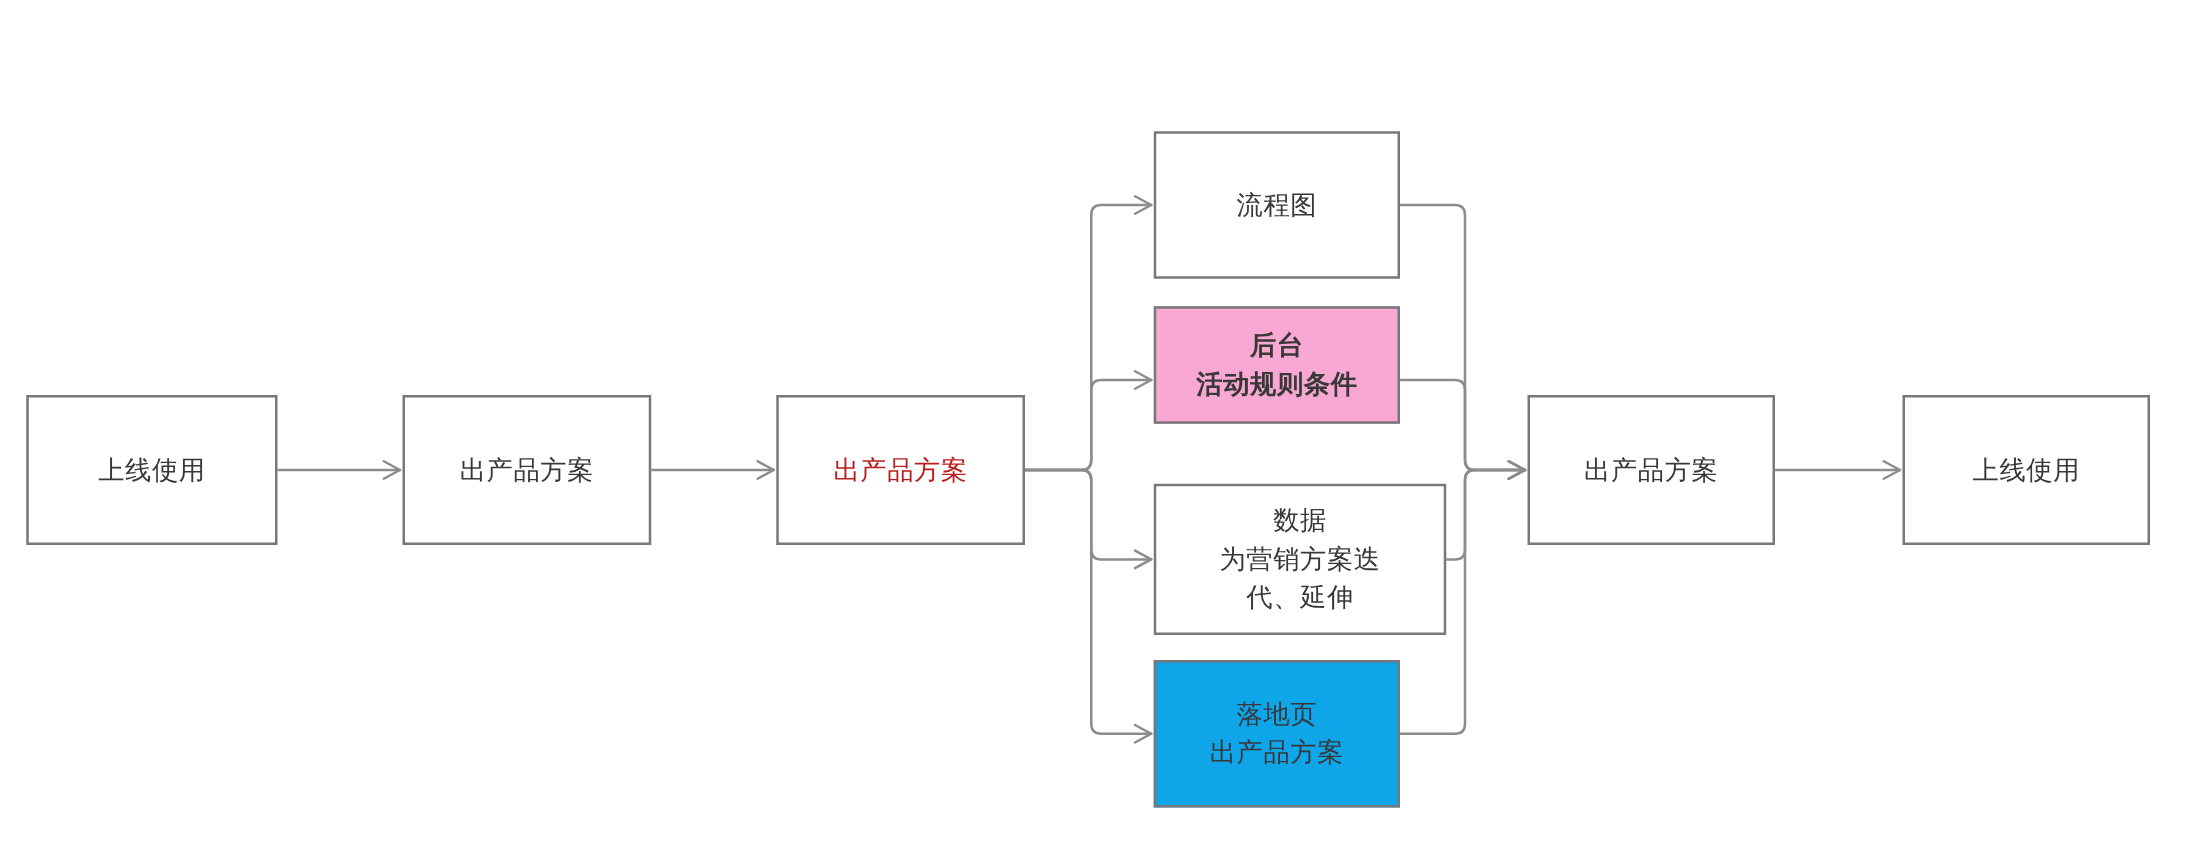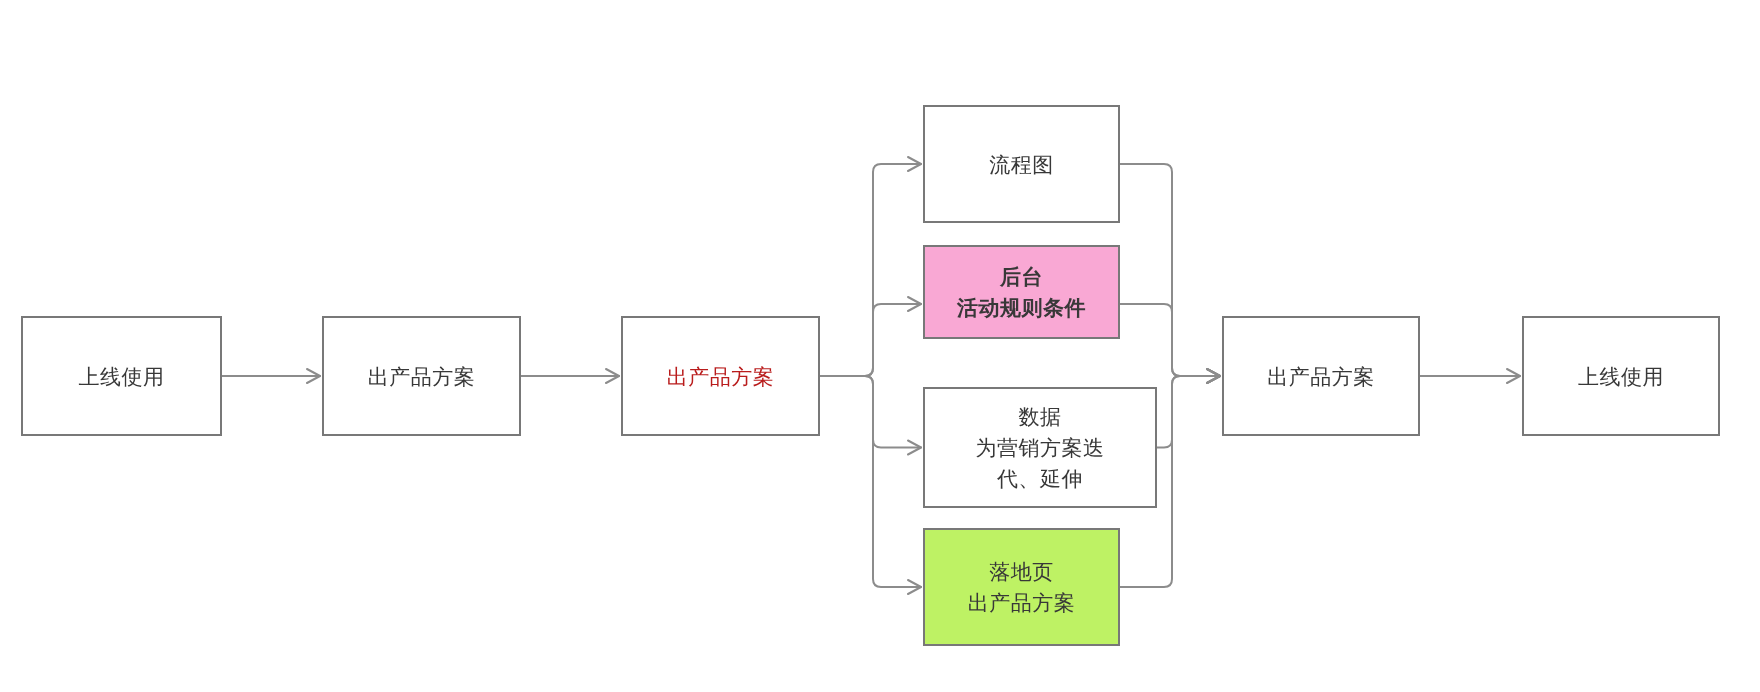--- a/index.html
+++ b/index.html
@@ -89,21 +89,21 @@
       </div>
       <div class="node" style="left: 923px; top: 245px; width: 197px; height: 94px; border-color: rgb(120, 120, 120); background: #f9a8d4; color: rgb(56, 56, 56); font-weight: bold;">
         <div class="node-line">后台</div>
         <div class="node-line">活动规则条件</div>
       </div>
       <div class="node" style="left: 923px; top: 387px; width: 234px; height: 121px; border-color: rgb(120, 120, 120); background: rgb(255, 255, 255); color: rgb(56, 56, 56);">
         <div class="node-line">数据</div>
         <div class="node-line">为营销方案迭</div>
         <div class="node-line">代、延伸</div>
       </div>
-      <div class="node" style="left: 923px; top: 528px; width: 197px; height: 118px; border-color: rgb(120, 120, 120); background: #bef264; color: rgb(56, 56, 56);">
+      <div class="node" style="left: 923px; top: 528px; width: 197px; height: 118px; border-color: rgb(120, 120, 120); background: #0ea5e9; color: rgb(56, 56, 56);">
         <div class="node-line">落地页</div>
         <div class="node-line">出产品方案</div>
       </div>
       <div class="node" style="left: 1222px; top: 316px; width: 198px; height: 120px; border-color: rgb(120, 120, 120); background: rgb(255, 255, 255); color: rgb(56, 56, 56);">
         <div class="node-line">出产品方案</div>
       </div>
       <div class="node" style="left: 1522px; top: 316px; width: 198px; height: 120px; border-color: rgb(120, 120, 120); background: rgb(255, 255, 255); color: rgb(56, 56, 56);">
         <div class="node-line">上线使用</div>
       </div>
     </div>

